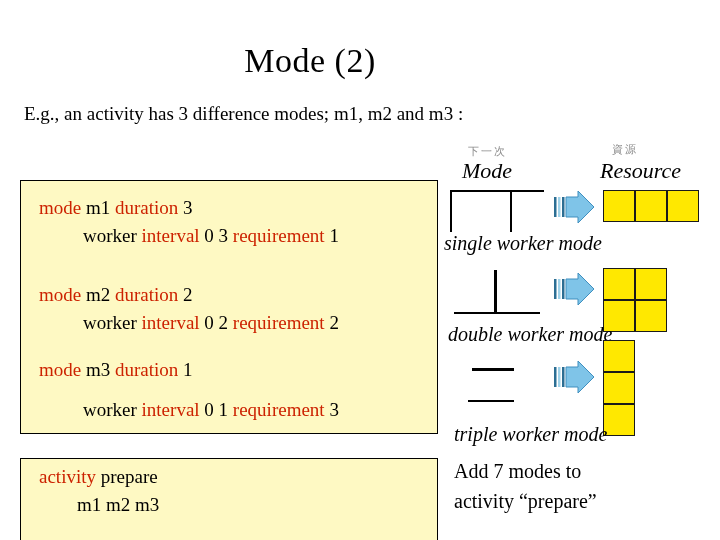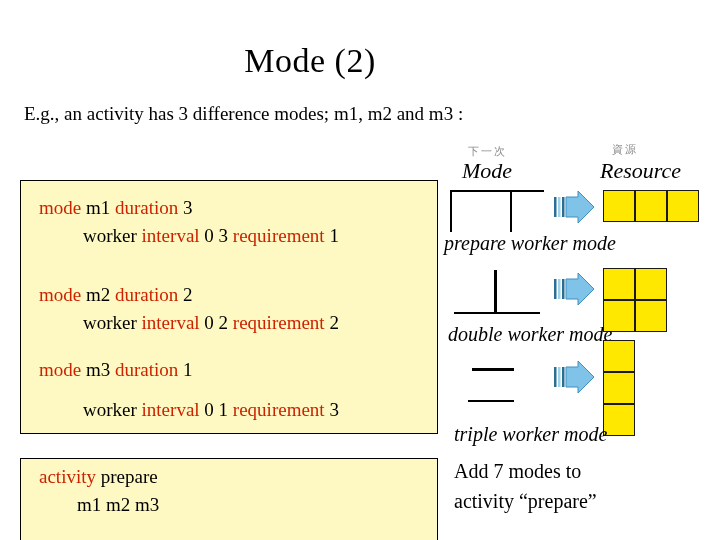--- a/index.html
+++ b/index.html
@@ -221,21 +221,21 @@
         <rect x="10" y="9" width="2.5" height="20" fill="#2c6e93"></rect>
       </svg>
     </div>
 
     <div id="res-single">
       <div class="res-cell" style="left:0px;  top:0px; width:32px; height:32px;"></div>
       <div class="res-cell" style="left:32px; top:0px; width:32px; height:32px;"></div>
       <div class="res-cell" style="left:64px; top:0px; width:32px; height:32px;"></div>
     </div>
 
-    <div class="mode-caption" id="cap-single">prepare worker mode</div>
+    <div class="mode-caption" id="cap-single">single worker mode</div>
 
     <div class="sketch" id="sketch-double">
       <div class="sk-line" style="left:44px; top:0px;  width:3px;  height:44px;"></div>
       <div class="sk-line" style="left:4px;  top:42px; width:86px; height:2px;"></div>
     </div>
 
     <div class="arrow" id="arrow-double">
       <svg width="44" height="38" viewBox="0 0 44 38">
         <polygon points="14,9 26,9 26,3 42,19 26,35 26,29 14,29" fill="#7fc4e8" stroke="#3f8fbf" stroke-width="1"></polygon>
         <rect x="2" y="9" width="2.5" height="20" fill="#2c6e93"></rect>

